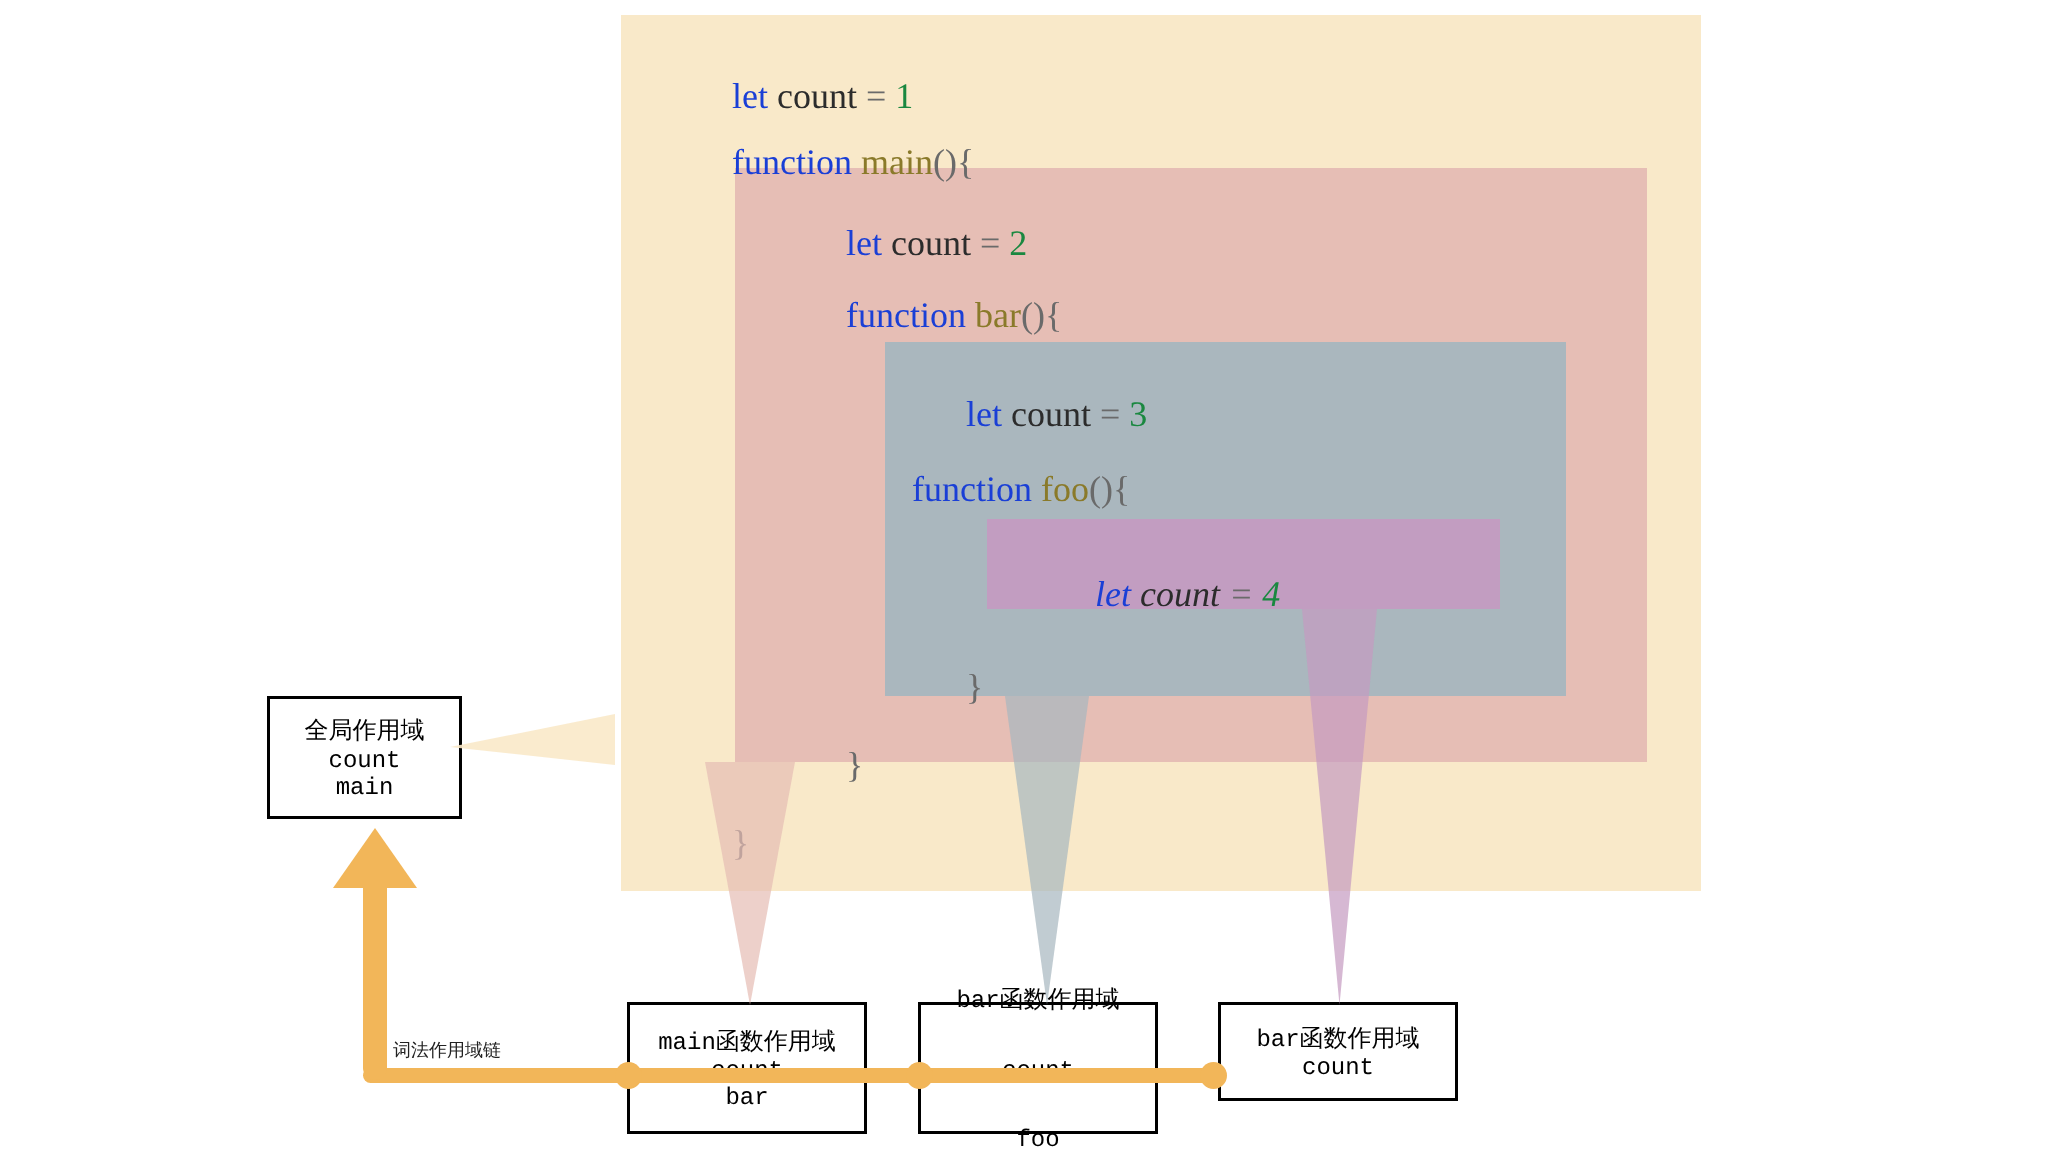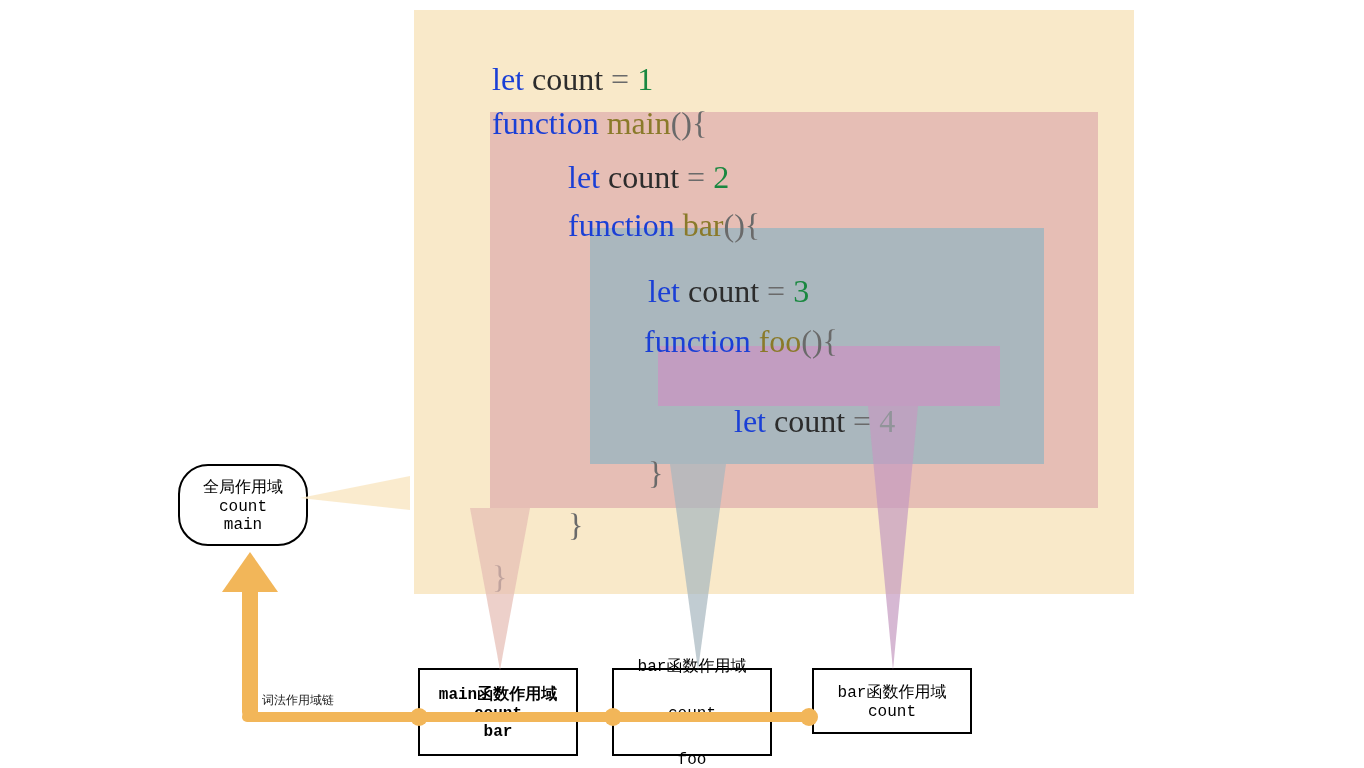--- a/index.html
+++ b/index.html
@@ -52,21 +52,21 @@
     left: 658px;
     top: 346px;
     width: 342px;
     height: 60px;
     background: #c49ac1;
     opacity: 0.92;
   }
 
   .code-line {
     position: absolute;
-    font-size: 32px;
+    font-size: 24px;
     line-height: 1.2;
     white-space: pre;
   }
 
   .box {
     position: absolute;
     border: 2px solid #000;
     background: #fff;
     font-family: "Courier New", monospace;
     font-size: 16px;
@@ -127,43 +127,43 @@
 </div>
 <div class="code-line" style="left:552px; top:120px;">
   <span class="kw-let">let</span><span class="var-name"> count </span><span class="eq">= </span><span class="num">2</span>
 </div>
 <div class="code-line" style="left:552px; top:168px;">
   <span class="kw-func">function</span><span class="fn-name"> bar</span><span class="punct">(){</span>
 </div>
 <div class="code-line" style="left:632px; top:234px;">
   <span class="kw-let">let</span><span class="var-name"> count </span><span class="eq">= </span><span class="num">3</span>
 </div>
-<div class="code-line" style="left:628px; top:284px;">
+<div class="code-line" style="left:596px; top:284px;">
   <span class="kw-func">function</span><span class="fn-name"> foo</span><span class="punct">(){</span>
 </div>
-<div class="code-line" style="left:718px; top:364px;">
+<div class="code-line" style="left:718px; top:354px;font-style:italic;">
   <span class="kw-let">let</span><span class="var-name"> count </span><span class="eq">= </span><span class="num">4</span>
 </div>
 <div class="code-line" style="left:632px; top:416px;">
   <span class="punct">}</span>
 </div>
 <div class="code-line" style="left:552px; top:468px;">
   <span class="punct">}</span>
 </div>
 <div class="code-line" style="left:476px; top:520px;">
   <span class="punct">}</span>
 </div>
 
-<div class="box" style="left:178px; top:464px; width:130px; height:82px;border-radius:30px;">
+<div class="box" style="left:178px; top:464px; width:130px; height:82px;">
   <span class="box-title">全局作用域</span>
   <span class="box-var">count</span>
   <span class="box-var">main</span>
 </div>
 
-<div class="box" style="left:418px; top:668px; width:160px; height:88px;font-weight:bold;">
+<div class="box" style="left:418px; top:668px; width:160px; height:88px;">
   <span class="box-title">main函数作用域</span>
   <span class="box-var">count</span>
   <span class="box-var">bar</span>
 </div>
 
 <div class="box" style="left:612px; top:668px; width:160px; height:88px;gap:28px;">
   <span class="box-title">bar函数作用域</span>
   <span class="box-var">count</span>
   <span class="box-var">foo</span>
 </div>

